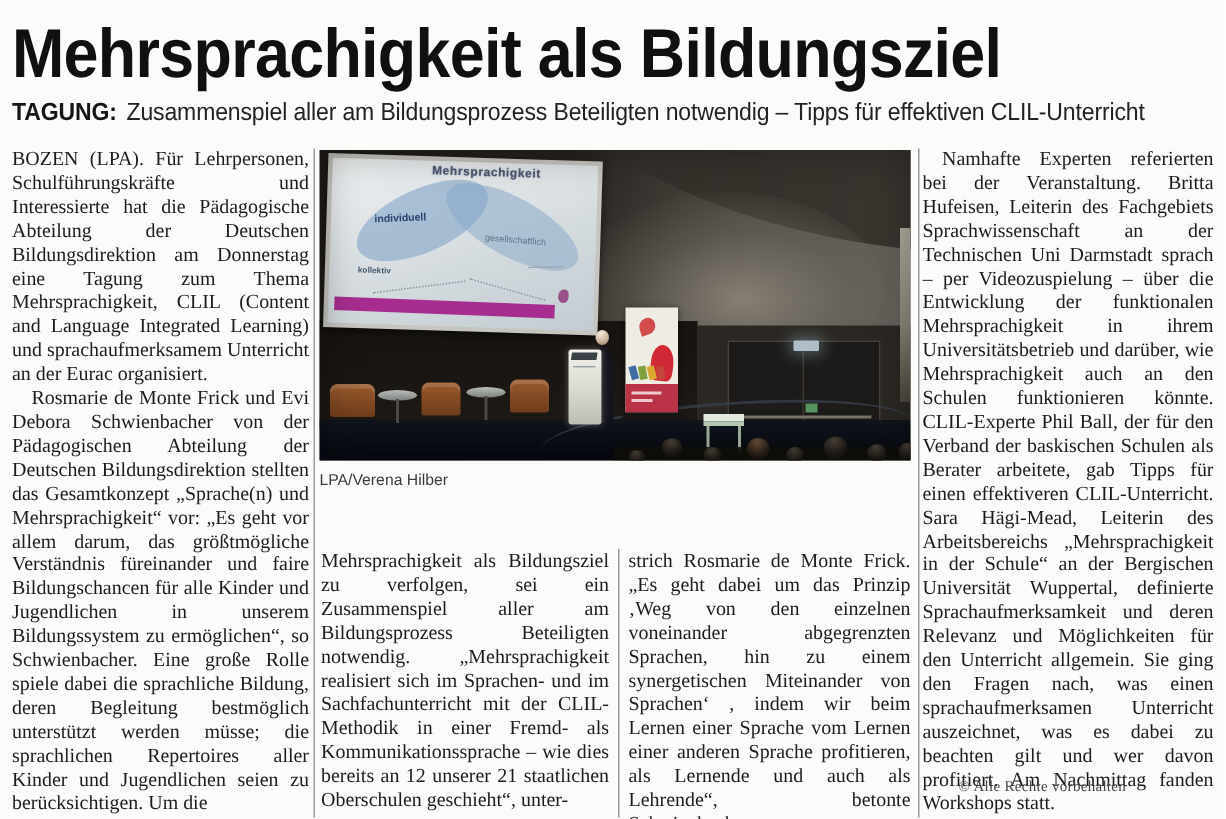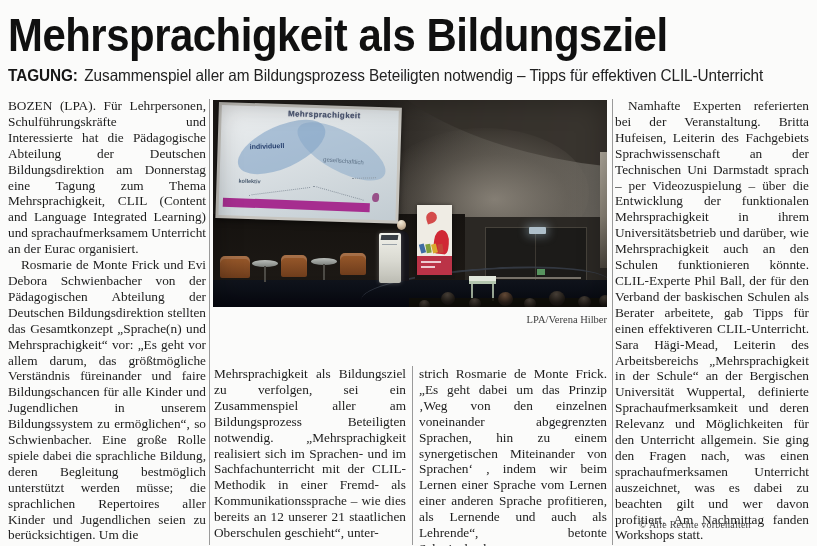--- a/index.html
+++ b/index.html
@@ -129,22 +129,22 @@
   .seatrow { left:196px; top:198px; width:198px; height:9px; background:#121009; opacity:.9; }
   .photo-vignette { left:0; top:0; right:0; bottom:0;
     box-shadow:inset 0 0 28px rgba(0,0,0,.35); }
   
   .caption-wrap { position:absolute; left:213px; top:311px; width:394px; }
   .caption {
     margin:0; font-family:"Liberation Sans", sans-serif; font-size:11.8px;
     line-height:17px; letter-spacing:-0.15px; text-align:justify; color:#191919;
   }
   .credit {
-    margin-top:3px; font-family:Liberation Serif, serif; font-size:10.5px;
-    color:#3c3c3c; text-align:right;
+    margin-top:3px; font-family:Liberation Sans, sans-serif; font-size:10.5px;
+    color:#3c3c3c; 
   }
   
   .copyright {
     position:absolute; left:639px; top:519px; width:194px; text-align:left;
     font-family:Liberation Serif, serif; font-size:10px; color:#454545; letter-spacing:.2px;
   }
 </style>
 </head>
 <body>
 

